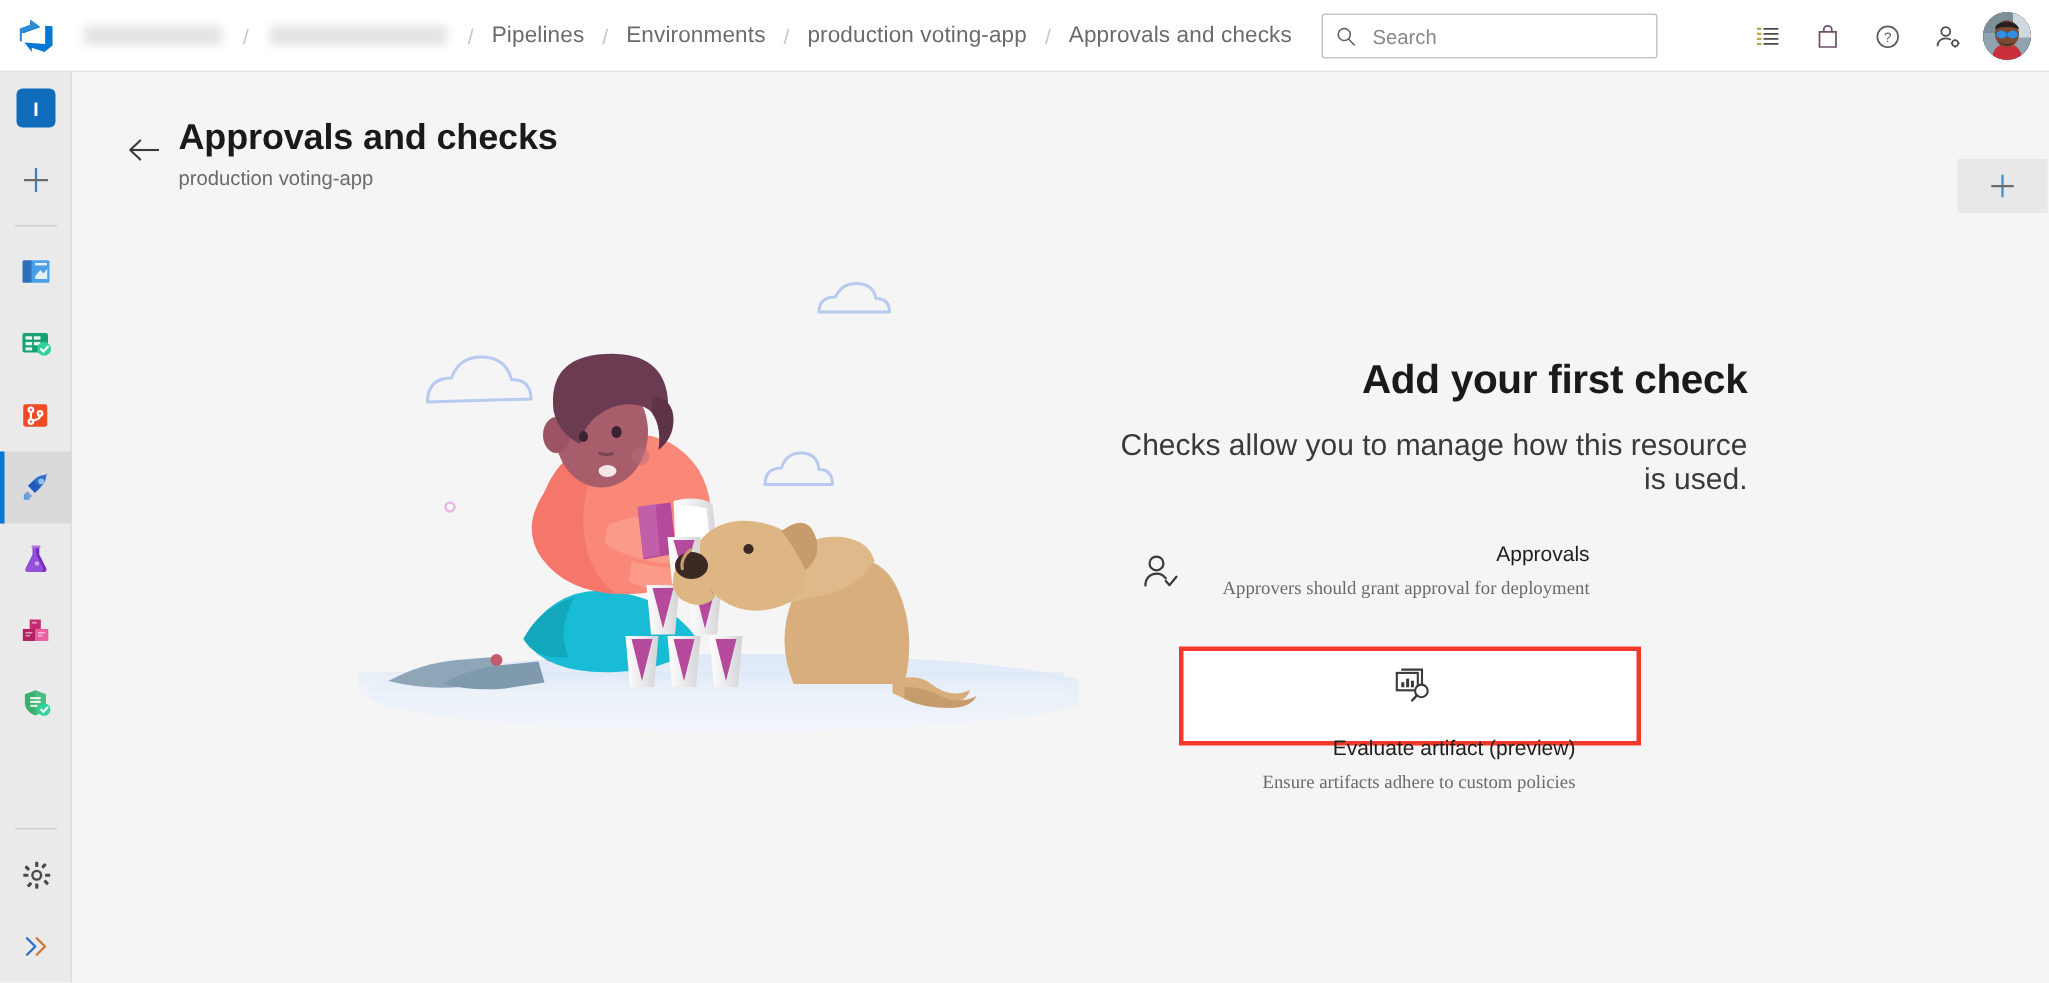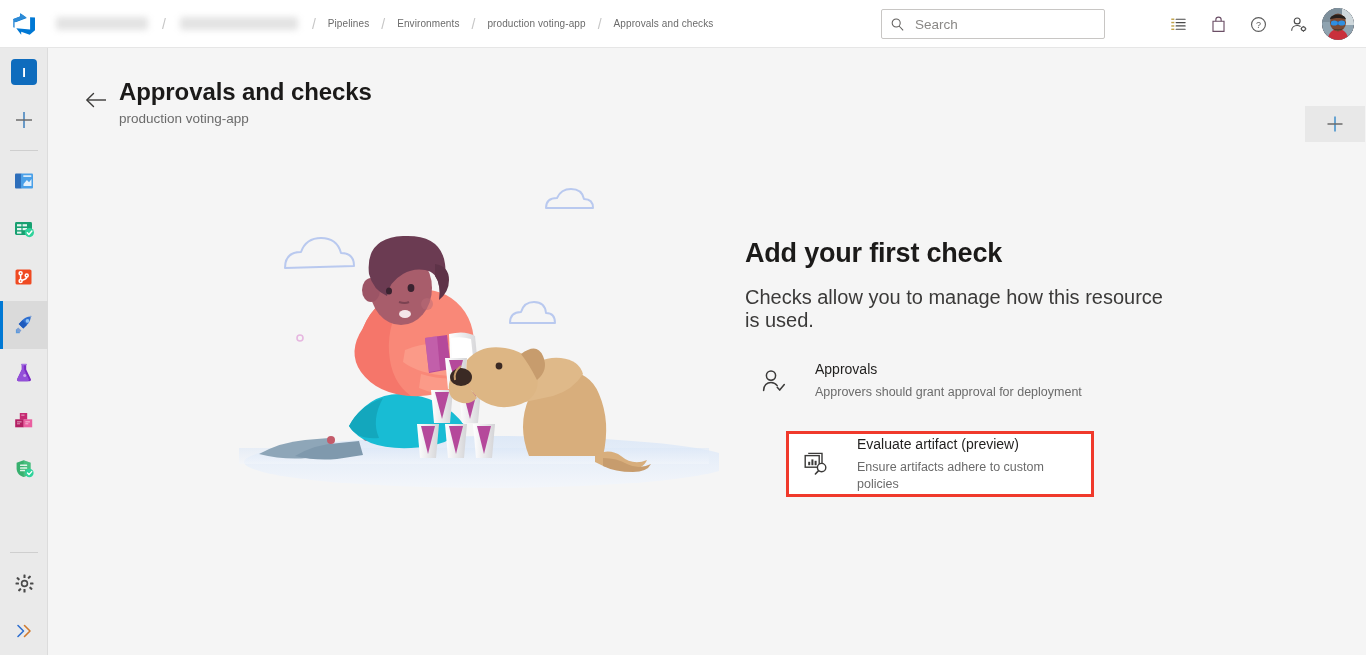--- a/index.html
+++ b/index.html
@@ -18,21 +18,21 @@
   .header {
     position:absolute; top:0; left:0; width:1366px; height:48px;
     background:#ffffff; border-bottom:1px solid #e6e6e6;
     display:flex; align-items:center;
   }
   .logo-cell { width:48px; height:48px; display:flex; align-items:center; justify-content:center; }
   .logo-cell svg { display:block; }
 
   .breadcrumb { display:flex; align-items:center; height:48px; padding-left:2px; }
   .crumb {
-    font-size:10px; color:#6b6b6b; padding:0 4px; white-space:nowrap;
+    font-size:15px; color:#6b6b6b; padding:0 4px; white-space:nowrap;
     letter-spacing:.1px;
   }
   .crumb.redacted {
     color:transparent; background:#e3e3e3; border-radius:2px;
     filter:blur(3.2px); height:13px; display:inline-block;
     margin:0 6px;
   }
   .crumb.redacted.c1 { width:92px; }
   .crumb.redacted.c2 { width:118px; }
   .sep { color:#c6c6c6; font-size:14px; padding:0 8px; }
@@ -98,39 +98,39 @@
   }
   .add-btn {
     position:absolute; right:1px; top:34px; width:60px; height:36px;
     background:#e8e8e8; display:flex; align-items:center; justify-content:center;
   }
 
   
   .illus { position:absolute; left:150px; top:130px; width:520px; height:340px; }
 
   
-  .zero { position:absolute; left:696px; top:190px; width:420px; }
+  .zero { position:absolute; left:696px; top:190px; width:420px;text-align:right; }
   .zero-title { font-size:27px; font-weight:700; color:#1b1a19; letter-spacing:-.2px; }
   .zero-sub { margin-top:17px; font-size:20px; color:#3b3a39; }
 
   .check-list { margin-top:26px; }
   .check-item {
     position:relative; display:flex; align-items:center;
     height:46px; padding-left:12px;gap:16px;
   }
   .check-icon { width:34px; flex:0 0 34px; display:flex; align-items:center; justify-content:center; }
   .check-text { margin-left:8px; }
   .check-name { font-size:14px; color:#201f1e; line-height:17px; }
-  .check-desc { font-size:12.5px; color:#6b6b6b; line-height:17px; margin-top:6px; }
+  .check-desc { font-size:12.5px; color:#6b6b6b; line-height:17px; margin-top:6px;font-family:Liberation Serif, serif; }
 
   .highlight-box {
     position:absolute; left:41px; top:193px; width:308px; height:66px;
     border:3px solid #f0392b; background:#ffffff;
   }
-  .check-item.boxed { position:absolute; left:50px; top:202px; width:290px; height:48px; padding-left:4px; }
+  .check-item.boxed { position:absolute; left:50px; top:202px; width:290px; height:48px; padding-left:4px;flex-direction:column; }
 </style>
 </head>
 <body>
 
 <div class="app">
 
   <div class="header">
 
     <div class="logo-cell">
       <svg width="26" height="26" viewBox="0 0 26 26">

